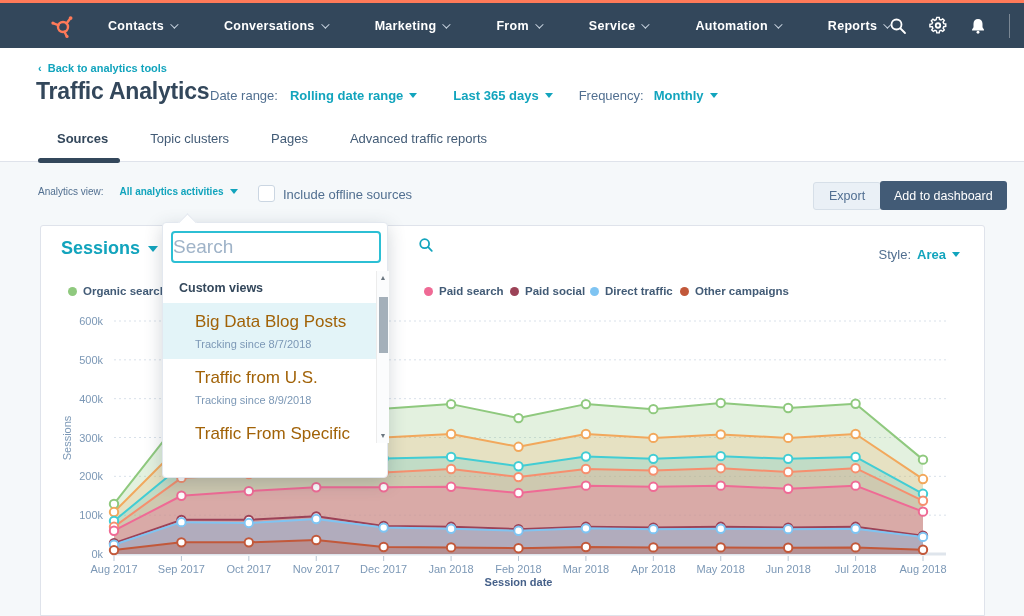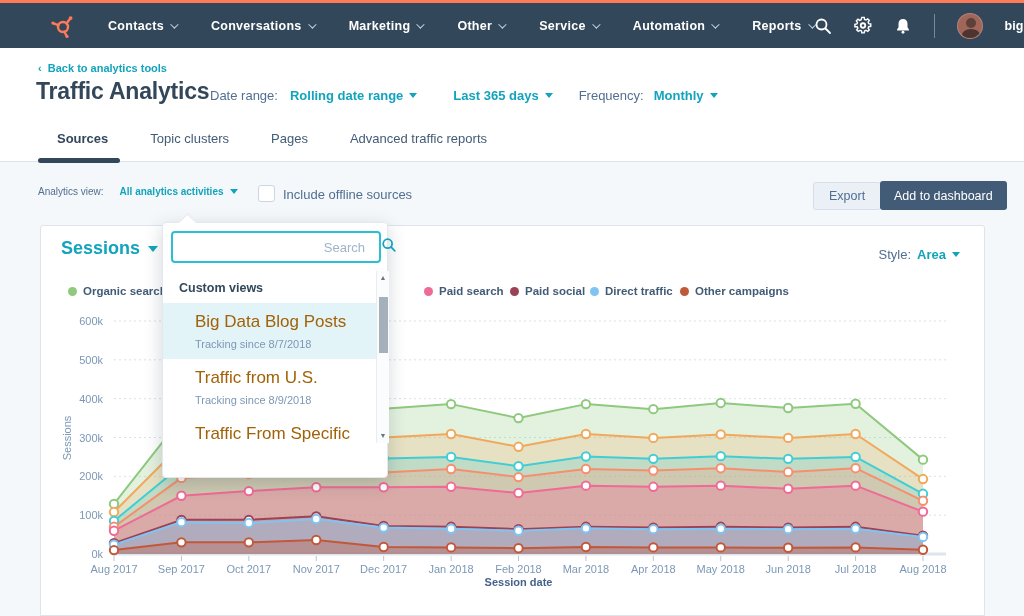--- a/index.html
+++ b/index.html
@@ -4,21 +4,21 @@
 <style>
   * { margin:0; padding:0; box-sizing:border-box; }
   html,body { width:1024px; height:616px; }
   body { font-family:"Liberation Sans", sans-serif; background:#f5f8fa; overflow:hidden; }
   .page { position:relative; width:1024px; height:616px; overflow:hidden; }
 
   
   .topstrip { position:absolute; left:0; top:0; width:1024px; height:3px; background:#ff7a59; }
   .nav { position:absolute; left:0; top:3px; width:1024px; height:45px; background:#33475b; display:flex; align-items:center; }
   .nav-logo { margin-left:50px; width:26px; height:26px; display:flex; align-items:center; }
-  .nav-menu { display:flex; align-items:center; margin-left:32px; gap:35px; }
+  .nav-menu { display:flex; align-items:center; margin-left:32px; gap:48px; }
   .nav-item { color:#ffffff; font-size:12.5px; font-weight:600; letter-spacing:.3px; display:flex; align-items:center; gap:6px; cursor:pointer; }
   .chev { width:6px; height:6px; border-right:1.6px solid #cbd6e2; border-bottom:1.6px solid #cbd6e2; transform:rotate(45deg) translateY(-2px); display:inline-block; }
   .nav-right { margin-left:auto; display:flex; align-items:center; gap:22px; margin-right:28px; }
   .nav-icon { width:18px; height:18px; display:flex; align-items:center; justify-content:center; cursor:pointer; }
   .nav-divider { width:1px; height:24px; background:rgba(255,255,255,.35); }
   .avatar { width:26px; height:26px; border-radius:50%; background:#a1665a; position:relative; overflow:hidden; border:1px solid rgba(255,255,255,.2); }
   .avatar::before { content:""; position:absolute; left:8px; top:4px; width:10px; height:10px; border-radius:50%; background:#5d4037; }
   .avatar::after { content:""; position:absolute; left:4px; top:15px; width:18px; height:12px; border-radius:50% 50% 0 0; background:#4e342e; }
   .account { color:#fff; font-size:12.5px; font-weight:600; display:flex; align-items:center; gap:6px; cursor:pointer; }
 
@@ -52,21 +52,21 @@
   .legend-item { position:absolute; display:flex; align-items:center; gap:6px; font-size:11.5px; color:#425b76; font-weight:600; white-space:nowrap; }
   .legend-dot { width:9px; height:9px; border-radius:50%; display:inline-block; }
   .chart-wrap { position:absolute; left:0; top:60px; width:945px; height:331px; }
   .axis-txt { font-family:"Liberation Sans", sans-serif; font-size:11px; fill:#7c98b6; }
   .xlabel-txt { font-family:"Liberation Sans", sans-serif; font-size:11px; font-weight:bold; fill:#46618a; }
 
   
   .popover { position:absolute; left:162px; top:222px; width:226px; height:256px; background:#fff; border:1px solid #e3e8ef; border-radius:4px; box-shadow:0 5px 18px rgba(45,62,80,.22); z-index:30; }
   .popover-caret { position:absolute; left:18px; top:-7px; width:13px; height:13px; background:#fff; border-left:1px solid #e3e8ef; border-top:1px solid #e3e8ef; transform:rotate(45deg); }
   .search-box { position:absolute; left:8px; top:8px; width:210px; height:32px; border:2px solid #2cbfd4; border-radius:4px; background:#fff; display:flex; align-items:center; }
-  .search-box input { flex:1; border:none; outline:none; padding:0 16px; font-size:13px; color:#33475b; font-family:"Liberation Sans", sans-serif; background:transparent;text-align:right; }
+  .search-box input { flex:1; border:none; outline:none; padding:0 0; font-size:19px; color:#33475b; font-family:"Liberation Sans", sans-serif; background:transparent; }
   .search-box input::placeholder { color:#9fb3c8; }
   .search-box .sicon { margin-right:9px; }
   .view-list { position:absolute; left:0; top:48px; width:226px; height:172px; overflow:hidden; }
   .section-hdr { padding:10px 16px 8px 16px; font-size:12.5px; font-weight:700; color:#33475b; }
   .view-option { width:213px; padding:9px 10px 9px 32px; cursor:pointer; }
   .view-option.selected { background:#e3f4f8; }
   .vo-title { font-size:17px; color:#a16207; }
   .vo-sub { font-size:11px; color:#7c98b6; margin-top:6px; }
   .vscrollbar { position:absolute; right:0; top:0; width:13px; height:172px; background:#fbfcfd; border-left:1px solid #ececec; }
   .vs-arrow { position:absolute; left:0; width:12px; text-align:center; font-size:7px; color:#6b7680; line-height:10px; cursor:pointer; }
@@ -103,21 +103,21 @@
         </span>
       <span class="nav-item">
           <span>Conversations</span>
           <i class="chev"></i>
         </span>
       <span class="nav-item">
           <span>Marketing</span>
           <i class="chev"></i>
         </span>
       <span class="nav-item">
-          <span>Other</span>
+          <span>From</span>
           <i class="chev"></i>
         </span>
       <span class="nav-item">
           <span>Service</span>
           <i class="chev"></i>
         </span>
       <span class="nav-item">
           <span>Automation</span>
           <i class="chev"></i>
         </span>

